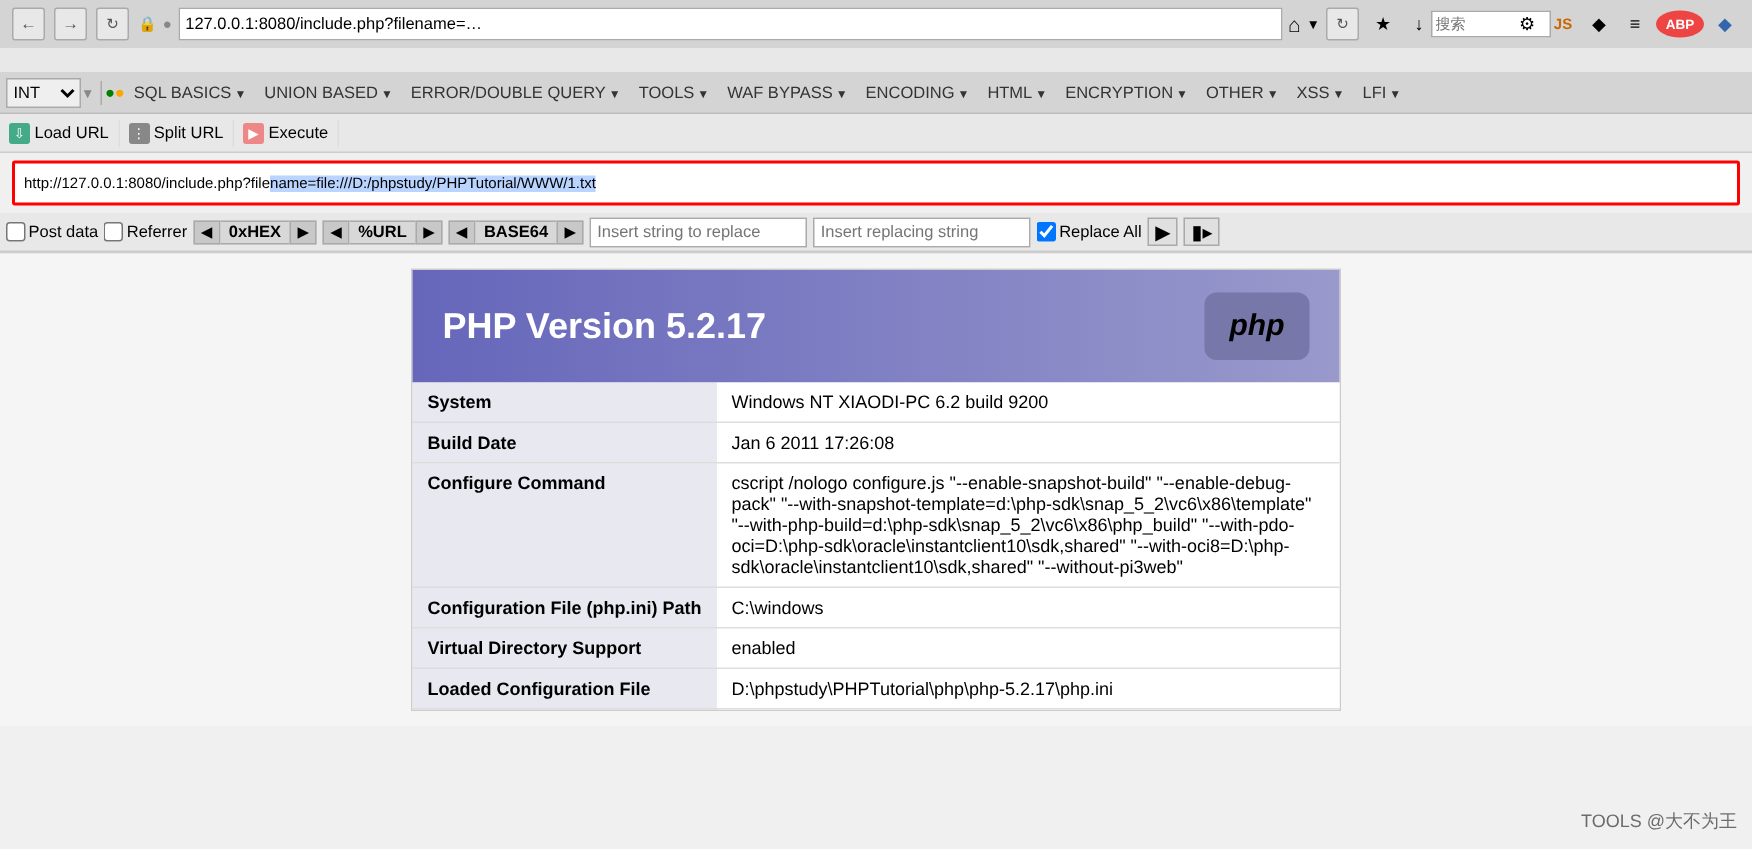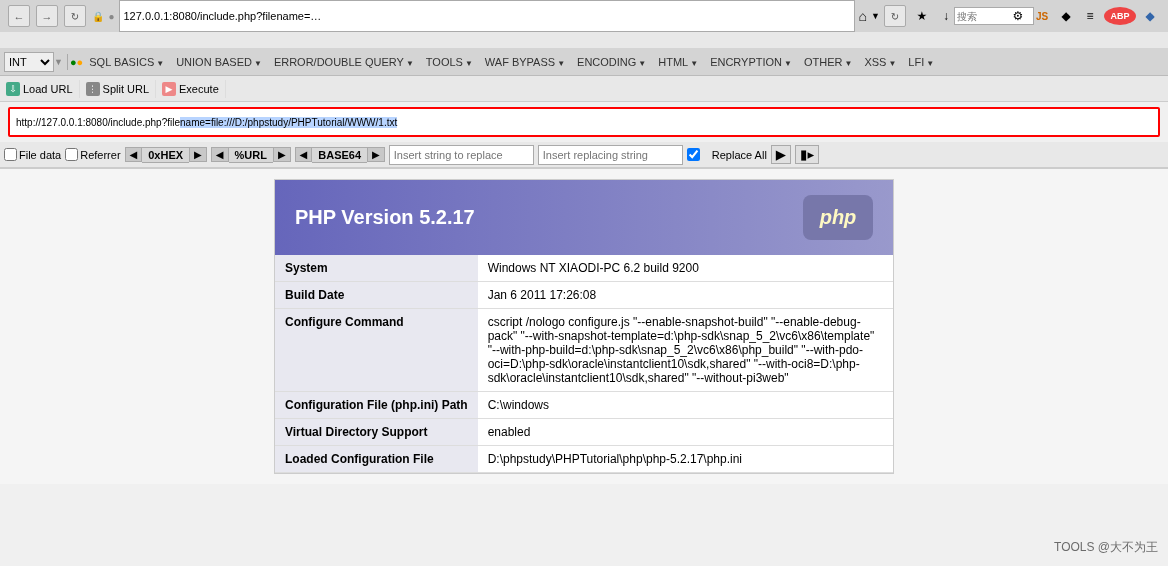--- a/index.html
+++ b/index.html
@@ -4,21 +4,21 @@
   <style>
     * { margin: 0; padding: 0; box-sizing: border-box; }
     body { font-family: Arial, sans-serif; font-size: 12px; background: #f0f0f0; width: 1168px; overflow-x: hidden; }
 
     
     .browser-chrome { background: #e8e8e8; border-bottom: 1px solid #ccc; }
     .browser-title-bar { display: flex; align-items: center; padding: 4px 8px; gap: 6px; background: #d4d4d4; height: 32px; }
     .nav-btn { width: 22px; height: 22px; border: 1px solid #aaa; background: #e8e8e8; border-radius: 2px; display: flex; align-items: center; justify-content: center; cursor: pointer; font-size: 11px; color: #555; }
     .address-bar { flex: 1; display: flex; align-items: center; gap: 4px; }
     .lock-icon { font-size: 10px; color: #888; }
-    .url-input { flex: 1; height: 32px; border: 1px solid #aaa; padding: 0 4px; font-size: 11px; background: white; }
+    .url-input { flex: 1; height: 22px; border: 1px solid #aaa; padding: 0 4px; font-size: 11px; background: white; }
     .browser-icons { display: flex; align-items: center; gap: 4px; }
     .browser-icon { width: 20px; height: 20px; display: flex; align-items: center; justify-content: center; font-size: 12px; cursor: pointer; }
 
     
     .toolbar-row { display: flex; align-items: center; padding: 2px 4px; background: #d4d4d4; border-bottom: 1px solid #bbb; height: 28px; gap: 0; font-size: 11px; margin-top: 16px; }
     .toolbar-sep { width: 1px; height: 16px; background: #aaa; margin: 0 2px; }
     .toolbar-menu { padding: 2px 6px; border: none; background: transparent; cursor: pointer; font-size: 11px; color: #333; white-space: nowrap; }
     .toolbar-menu::after { content: '▼'; font-size: 8px; margin-left: 2px; }
     .int-select { width: 50px; height: 20px; font-size: 11px; border: 1px solid #aaa; }
 
@@ -36,32 +36,32 @@
     .url-text-highlight { background: #b8d4ff; padding: 1px 0; }
 
     
     .encode-bar { display: flex; align-items: center; padding: 2px 4px; background: #e8e8e8; border-bottom: 1px solid #ccc; height: 26px; gap: 4px; font-size: 11px; }
     .encode-check { display: flex; align-items: center; gap: 2px; }
     .encode-check input { margin: 0; }
     .encode-btn-group { display: flex; align-items: center; gap: 0; }
     .enc-arrow { background: #c8c8c8; border: 1px solid #aaa; padding: 1px 4px; cursor: pointer; font-size: 10px; }
     .enc-label { background: #d8d8d8; border: 1px solid #aaa; border-left: none; border-right: none; padding: 1px 6px; font-size: 11px; font-weight: bold; }
     .replace-input { border: 1px solid #aaa; height: 20px; padding: 0 4px; font-size: 11px; width: 140px; background: white; }
-    .replace-all-check { display: flex; align-items: center; gap: 12px; }
+    .replace-all-check { display: flex; align-items: center; gap: 2px; }
     .replace-btn { padding: 1px 4px; border: 1px solid #aaa; background: #e0e0e0; cursor: pointer; }
 
     
     .main-content { background: #f5f5f5; padding: 10px; }
 
     
     .php-info { background: white; max-width: 620px; margin: 0 auto; border: 1px solid #ccc; }
     .php-header { background: linear-gradient(to right, #6666bb, #9999cc); padding: 15px 20px; display: flex; align-items: center; justify-content: space-between; }
-    .php-title { color: white; font-size: 20px; font-weight: bold; }
+    .php-title { color: white; font-size: 24px; font-weight: bold; }
     .php-logo { width: 70px; height: 45px; background: #7777aa; border-radius: 8px; display: flex; align-items: center; justify-content: center; }
-    .php-logo-text { color: #fef9c3; font-size: 20px; font-style: italic; font-weight: bold; }
+    .php-logo-text { color: #000000; font-size: 20px; font-style: italic; font-weight: bold; }
 
     .php-table { width: 100%; border-collapse: collapse; font-size: 12px; }
     .php-table tr { border-bottom: 1px solid #ddd; }
     .php-table td { padding: 6px 10px; vertical-align: top; }
     .php-table td:first-child { background: #e8e8f0; font-weight: bold; width: 180px; white-space: nowrap; }
     .php-table td:last-child { background: white; }
 
     
     .watermark { position: fixed; bottom: 10px; right: 10px; font-size: 12px; color: #333; opacity: 0.7; }
   </style>
@@ -137,21 +137,21 @@
     <div class="url-display-bar">
       <span class="url-text">
         <span>http://127.0.0.1:8080/include.php?file</span><span class="url-text-highlight">name=file:///D:/phpstudy/PHPTutorial/WWW/1.txt</span>
       </span>
     </div>
   </div>
 
   <div class="encode-bar">
     <label class="encode-check">
       <input type="checkbox" style="">
-      <span>File data</span>
+      <span>Post data</span>
     </label>
     <label class="encode-check">
       <input type="checkbox" style="">
       <span>Referrer</span>
     </label>
 
     <div class="encode-btn-group">
       <button class="enc-arrow">◀</button>
       <span class="enc-label">0xHEX</span>
       <button class="enc-arrow">▶</button>

